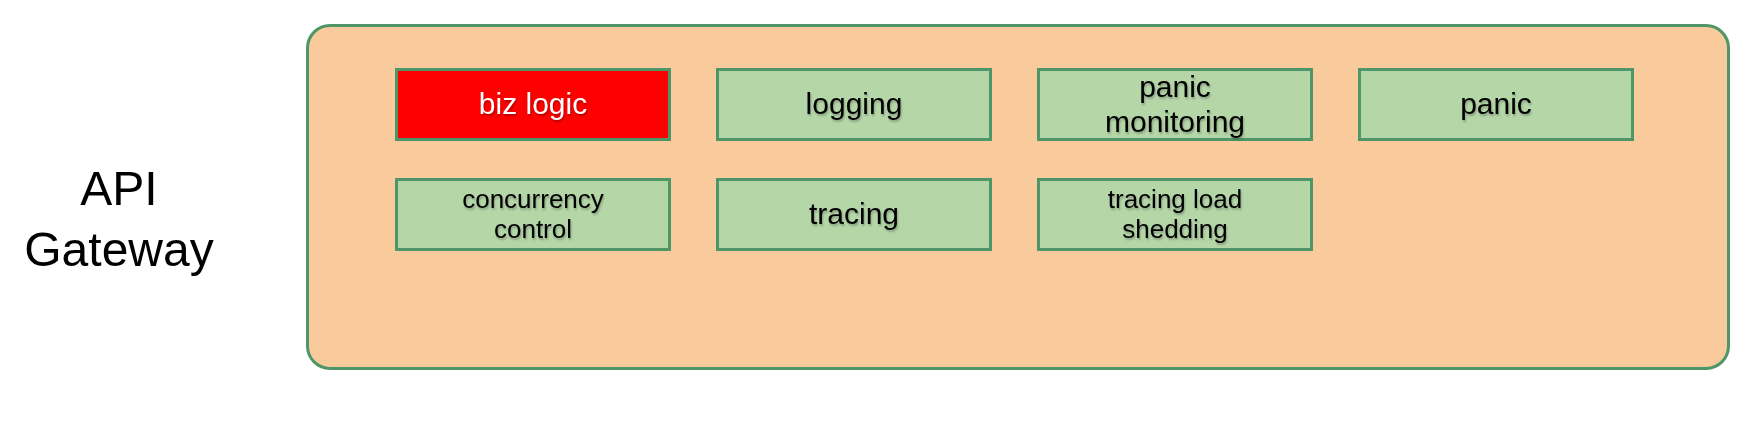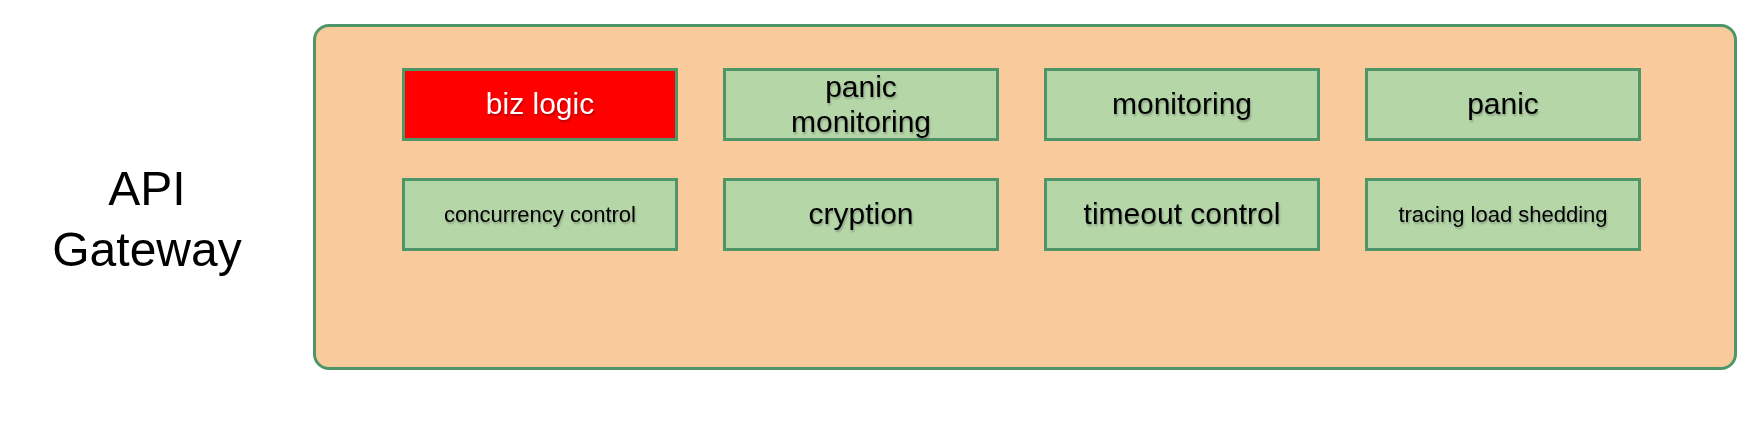--- a/index.html
+++ b/index.html
@@ -18,32 +18,31 @@
   .title {
     position: absolute;
     left: 0;
     top: 158px;
     width: 238px;
     text-align: center;
     font-size: 48px;
     line-height: 1.28;
     color: var(--text, #000000);
     white-space: normal;
-    padding-left: 28px;
   }
   .gateway {
     position: absolute;
-    left: 313px;
+    left: 306px;
     top: 24px;
     width: 1424px;
     height: 346px;
     box-sizing: border-box;
     background: var(--container-fill, #F9CB9C);
     border: 3px solid var(--container-border, #4E9668);
-    border-radius: 16px;
+    border-radius: 24px;
   }
   .grid {
     position: absolute;
     left: 86px;
     top: 41px;
     display: grid;
     grid-template-columns: repeat(4, 276px);
     grid-auto-rows: 73px;
     column-gap: 45px;
     row-gap: 37px;
@@ -55,54 +54,51 @@
     display: flex;
     align-items: center;
     justify-content: center;
     text-align: center;
     font-size: 30px;
     line-height: 1.15;
     color: var(--text, #000000);
     text-shadow: 1px 2px 2px rgba(60, 60, 60, 0.35);
     padding: 2px 28px;
   }
-  .cell.sm { font-size: 22px; }
+  .cell.sm { font-size: 26px; }
   .cell.highlight {
     background: var(--highlight-fill, #FF0000);
     color: var(--highlight-text, #FFFFFF);
     text-shadow: 1px 2px 2px rgba(90, 0, 0, 0.45);
   }
   .cell .label { display: inline-block; }
 </style>
 </head>
 <body>
 
 <div class="stage" style="--background: #FFFFFF; --text: #000000; --container-fill: #F9CB9C; --container-border: #4E9668; --cell-fill: #B5D7A8; --cell-border: #4E9668; --highlight-fill: #FF0000; --highlight-text: #FFFFFF;">
   <div class="title">API Gateway</div>
   <div class="gateway">
     <div class="grid">
         <div class="cell highlight">
           <span class="label">biz logic</span>
         </div>
         <div class="cell">
-          <span class="label">panic monitoring</span>
+          <span class="label">logging</span>
         </div>
         <div class="cell">
-          <span class="label">monitoring</span>
+          <span class="label">panic monitoring</span>
         </div>
         <div class="cell">
           <span class="label">panic</span>
         </div>
         <div class="cell sm">
           <span class="label">concurrency control</span>
         </div>
         <div class="cell">
-          <span class="label">cryption</span>
-        </div>
-        <div class="cell">
-          <span class="label">timeout control</span>
+          <span class="label">tracing</span>
         </div>
         <div class="cell sm">
           <span class="label">tracing load shedding</span>
         </div>
       </div>
   </div>
 </div>
 
 </body></html>

